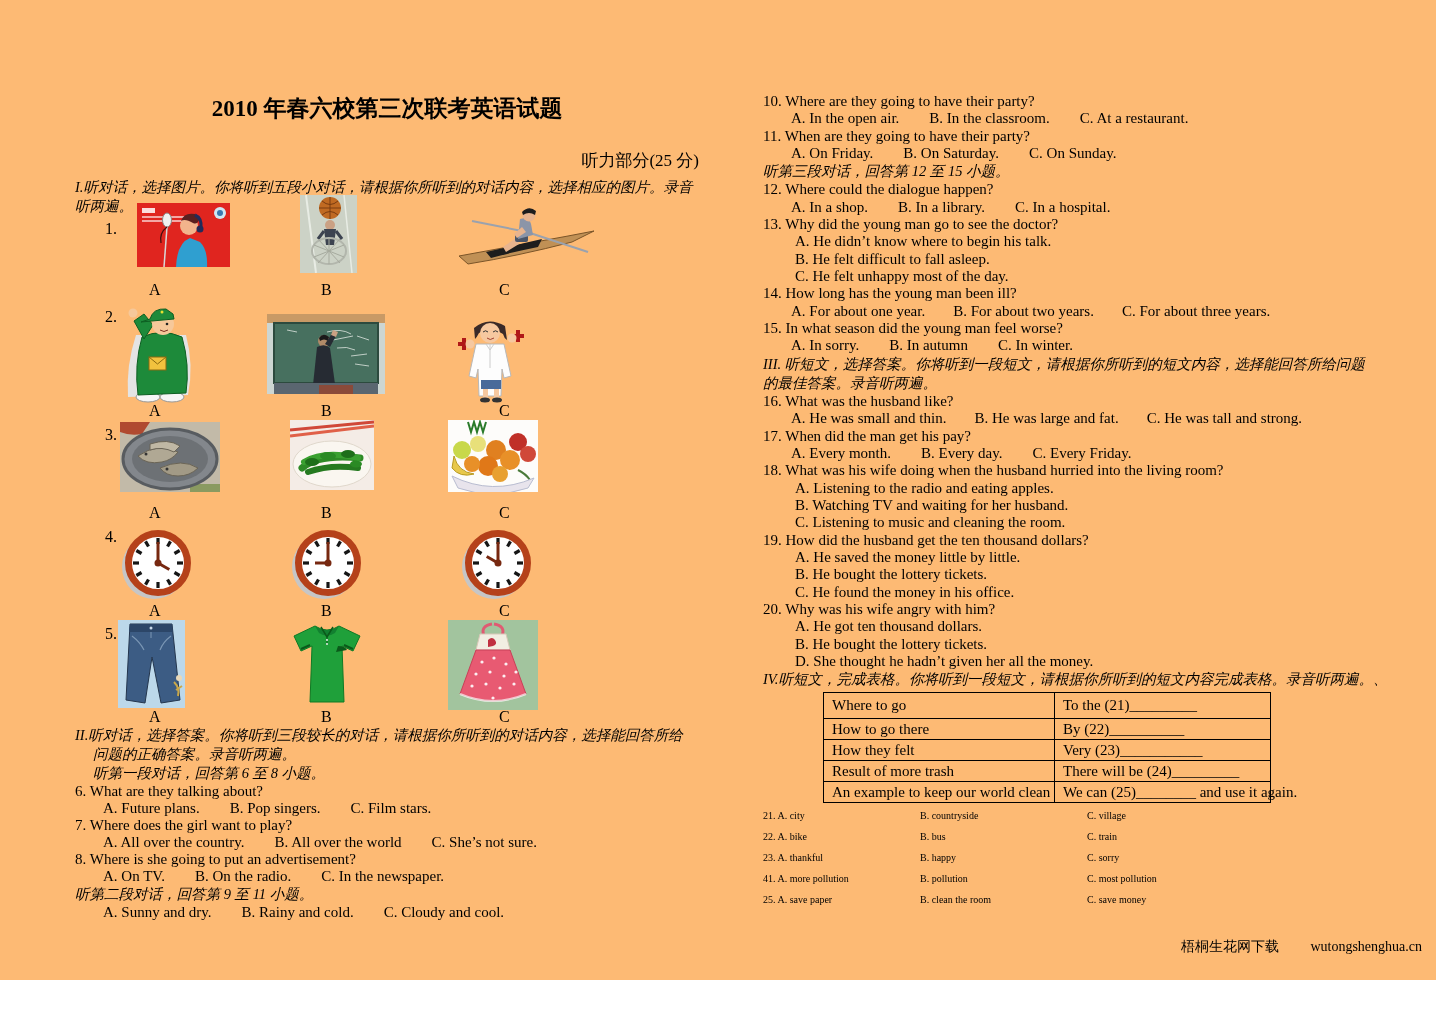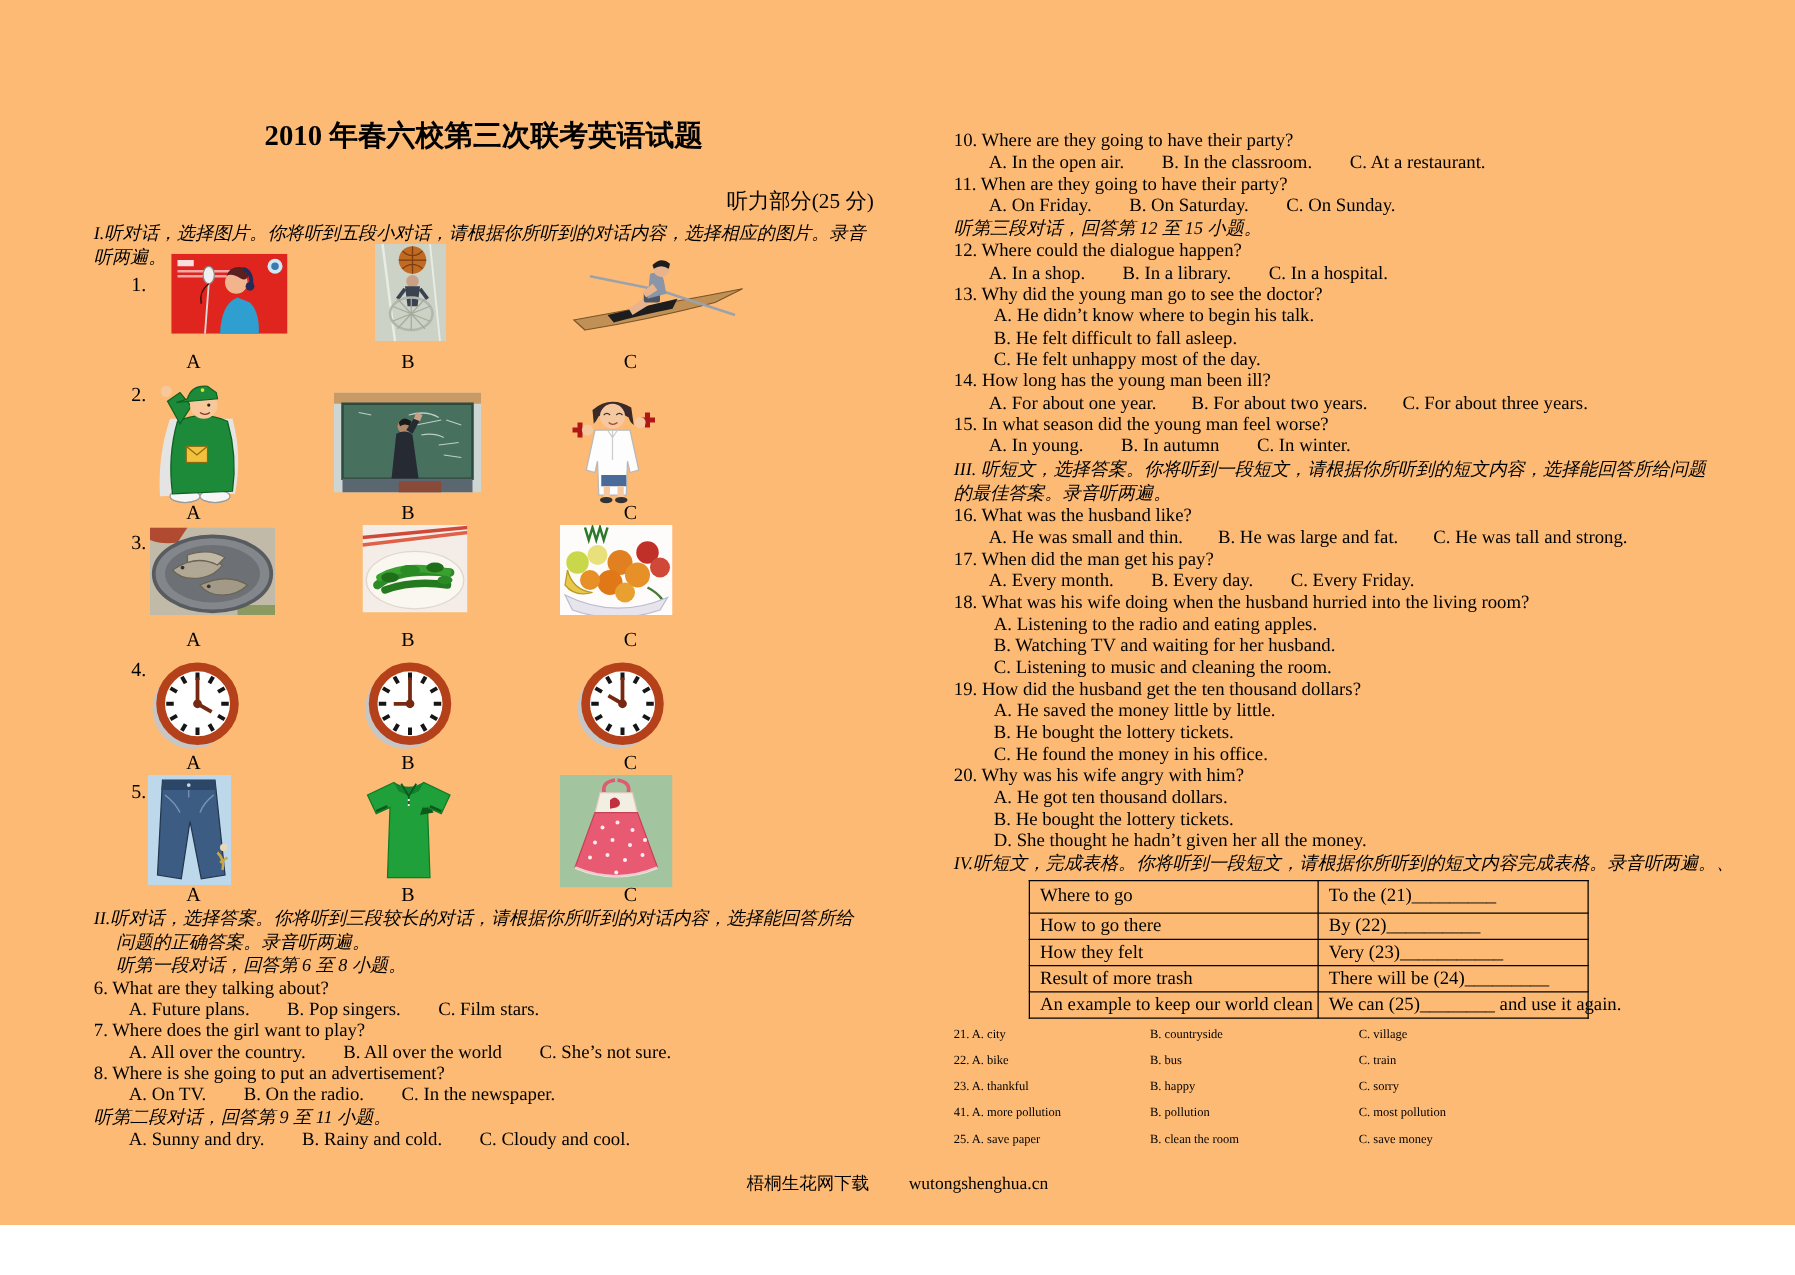--- a/index.html
+++ b/index.html
@@ -38,21 +38,21 @@
   .la{left:74px}.lb{left:246px}.lc{left:424px}
   .labels-r1 span{top:86px}.labels-r2 span{top:104px}.labels-r3 span{top:84px}
   .labels-r4 span{top:80px}.labels-r5 span{top:88px}
   
   .iv-table{border-collapse:collapse;margin:3px 0 2px 60px;width:448px;table-layout:fixed;}
   .iv-table td{border:1.5px solid #000;font-size:15px;padding:0 8px;height:20px;vertical-align:middle;white-space:nowrap;}
   .iv-table tr:first-child td{height:25px;}
   .iv-table td:first-child{width:214px;}
   .tab-row{display:flex;font-size:10px;line-height:21px;white-space:nowrap;}
   .tab-row .t1{width:157px}.tab-row .t2{width:167px}.tab-row .t3{flex:1}
-  .footer{position:absolute;left:0;right:0;top:938px;text-align:center;font-size:14px;}
+  .footer{position:absolute;left:0;right:0;top:938px;text-align:right;font-size:14px;}
   .footer span{margin:0 14px;}
   .defs-svg{position:absolute;width:0;height:0;}
 </style>
 </head>
 <body>
 
 <div class="page">
 
 <svg class="defs-svg" aria-hidden="true">
   <defs>
@@ -376,21 +376,21 @@
   </div>
   <div class="cn">听第二段对话，回答第 9 至 11 小题。</div>
   <div class="opts">
     <span>A. Sunny and dry.</span>
     <span>B. Rainy and cold.</span>
     <span>C. Cloudy and cool.</span>
   </div>
 </div>
 
 <div class="col col-right rl">
-  <div class="en" style="margin-top:17px">10. Where are they going to have their party?</div>
+  <div class="en" style="margin-top:5px">10. Where are they going to have their party?</div>
   <div class="opts">
     <span>A. In the open air.</span>
     <span>B. In the classroom.</span>
     <span>C. At a restaurant.</span>
   </div>
   <div class="en">11. When are they going to have their party?</div>
   <div class="opts">
     <span>A. On Friday.</span>
     <span>B. On Saturday.</span>
     <span>C. On Sunday.</span>
@@ -407,21 +407,21 @@
   <div class="opt-stack">B. He felt difficult to fall asleep.</div>
   <div class="opt-stack">C. He felt unhappy most of the day.</div>
   <div class="en">14. How long has the young man been ill?</div>
   <div class="opts sm">
     <span>A. For about one year.</span>
     <span>B. For about two years.</span>
     <span>C. For about three years.</span>
   </div>
   <div class="en">15. In what season did the young man feel worse?</div>
   <div class="opts">
-    <span>A. In young.</span>
+    <span>A. In sorry.</span>
     <span>B. In autumn</span>
     <span>C. In winter.</span>
   </div>
   <div class="cn">III. 听短文，选择答案。你将听到一段短文，请根据你所听到的短文内容，选择能回答所给问题</div>
   <div class="cn">的最佳答案。录音听两遍。</div>
   <div class="en">16. What was the husband like?</div>
   <div class="opts sm">
     <span>A. He was small and thin.</span>
     <span>B. He was large and fat.</span>
     <span>C. He was tall and strong.</span>

